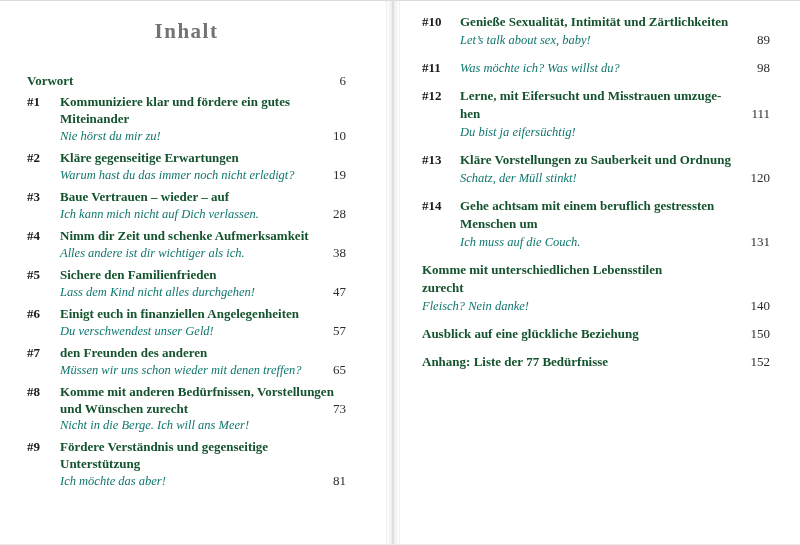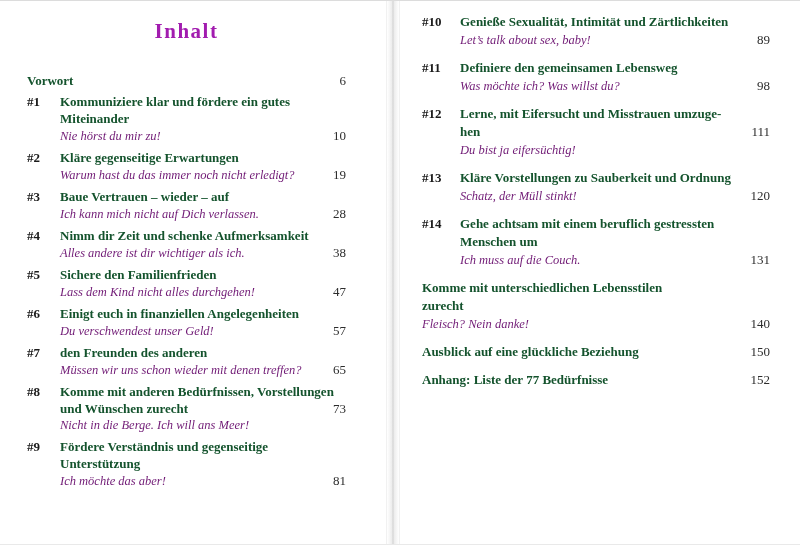--- a/index.html
+++ b/index.html
@@ -32,21 +32,21 @@
   }
   .page.right {
     flex: 1;
     padding: 12px 30px 0 22px;
   }
   h1.toc-title {
     text-align: center;
     font-size: 21px;
     font-weight: bold;
     letter-spacing: 1.5px;
-    color: #a21caf;
+    color: #737373;
     margin: 8px 0 28px 0;
   }
   .entries { display: flex; flex-direction: column; }
   .page.left  .entries { gap: 4px; }
   .page.right .entries { gap: 10px; }
   .entry { display: flex; }
   .num {
     flex: none;
     width: 33px;
     font-weight: bold;
@@ -64,21 +64,21 @@
   .page.right .line { line-height: 18px; }
   .title {
     font-weight: bold;
     font-size: 13px;
     color: #14532d;
     white-space: nowrap;
   }
   .subtitle {
     font-style: italic;
     font-size: 12.5px;
-    color: #701a75;
+    color: #0f766e;
     white-space: nowrap;
   }
   .spacer { flex: 1; min-width: 0; }
   .pg {
     font-size: 13px;
     color: #2c2c2c;
     margin-left: 8px;
     text-align: right;
     white-space: nowrap;
   }
@@ -240,23 +240,20 @@
               <span class="subtitle">Let’s talk about sex, baby!</span>
               <span class="spacer"></span>
               <span class="pg">89</span>
             </div>
           </div>
         </div>
         <div class="entry">
           <div class="num">#11</div>
           <div class="body">
             <div class="line">
-              <span class="title">Definiere den gemeinsamen Lebensweg</span>
-            </div>
-            <div class="line">
               <span class="subtitle">Was möchte ich? Was willst du?</span>
               <span class="spacer"></span>
               <span class="pg">98</span>
             </div>
           </div>
         </div>
         <div class="entry">
           <div class="num">#12</div>
           <div class="body">
             <div class="line">

